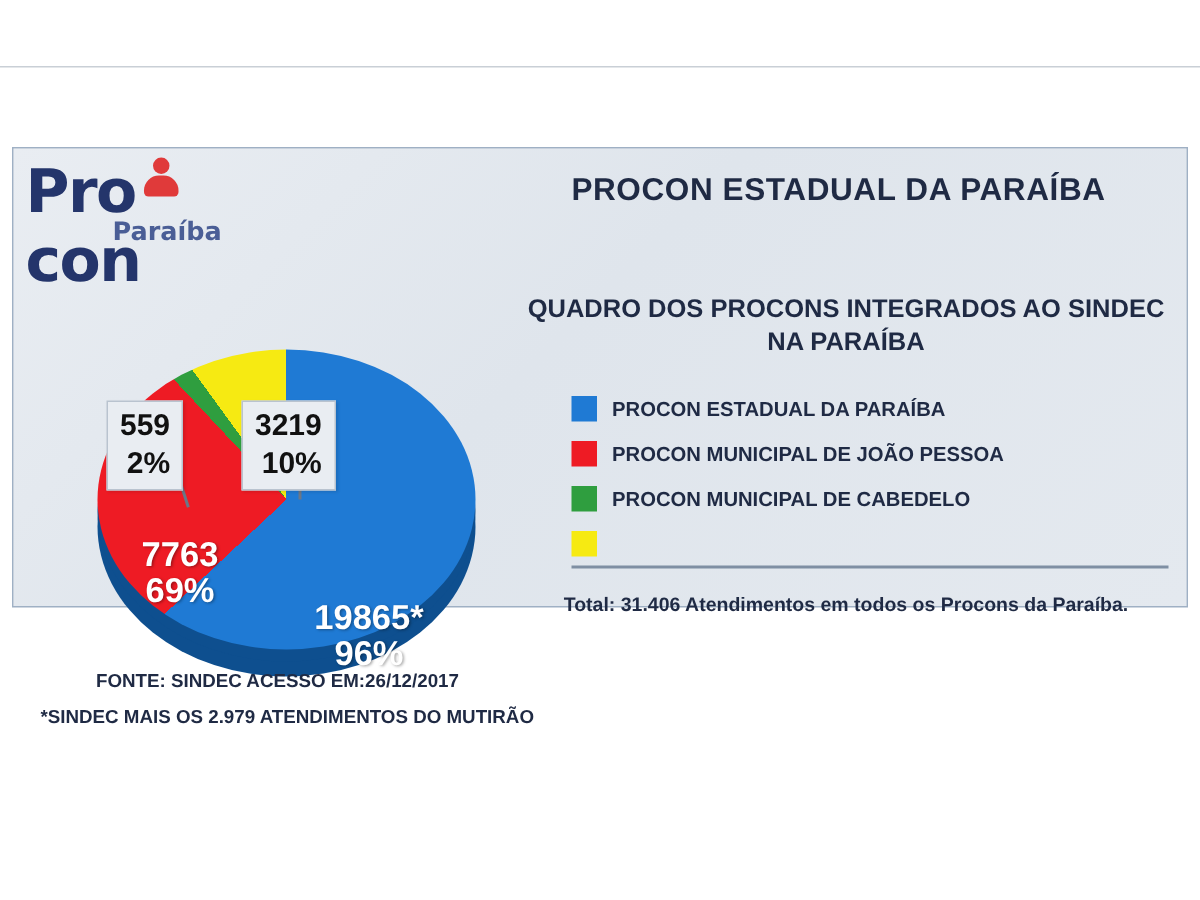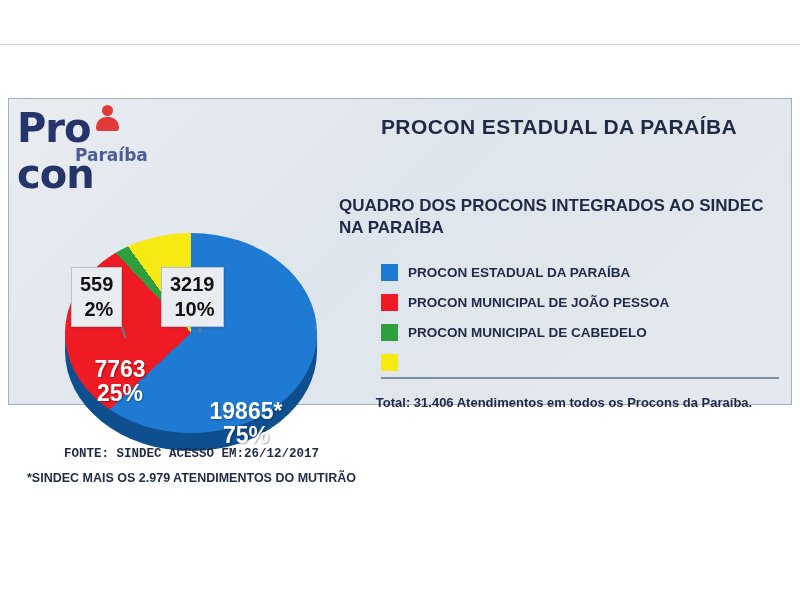--- a/index.html
+++ b/index.html
@@ -119,20 +119,21 @@
     text-align: center;
     font-size: 13.5px;
     font-weight: bold;
     color: #1f2a44;
   }
   .title-quadro {
     position: absolute;
     left: 330px;
     top: 96px;
     width: 450px;
+    text-align: center;
     font-size: 17px;
     font-weight: bold;
     line-height: 22px;
     color: #1f2a44;
   }
 
   
   .legend {
     position: absolute;
     left: 372px;
@@ -176,21 +177,20 @@
   }
 
   
   .foot1 {
     position: absolute;
     left: 55px;
     top: 348px;
     font-size: 12.5px;
     font-weight: bold;
     color: #1f2a44;
-    font-family: Liberation Mono, monospace;
   }
   .foot2 {
     position: absolute;
     left: 18px;
     top: 372px;
     font-size: 12.5px;
     font-weight: bold;
     color: #1f2a44;
   }
 
@@ -326,26 +326,26 @@
     <div class="legend-underline"></div>
     <div class="total-line">Total: 31.406 Atendimentos em todos os Procons da Paraíba.</div>
 
     <div class="pie-wrap">
       <div class="pie-side"></div>
       <div class="pie-side2"></div>
       <div class="pie-top"></div>
 
       <div class="callout co-main">
         <div>19865*</div>
-        <div>75%</div>
+        <div>96%</div>
       </div>
 
       <div class="callout co-red">
         <div>7763</div>
-        <div>25%</div>
+        <div>69%</div>
       </div>
 
       <div class="leader" style="left:62px;top:92px;width:2px;height:36px;transform:rotate(-18deg)"></div>
       <div class="leader" style="left:142px;top:92px;width:2px;height:30px;"></div>
 
       <div class="co-box co-green">
         <div>559</div>
         <div>2%</div>
       </div>
 

